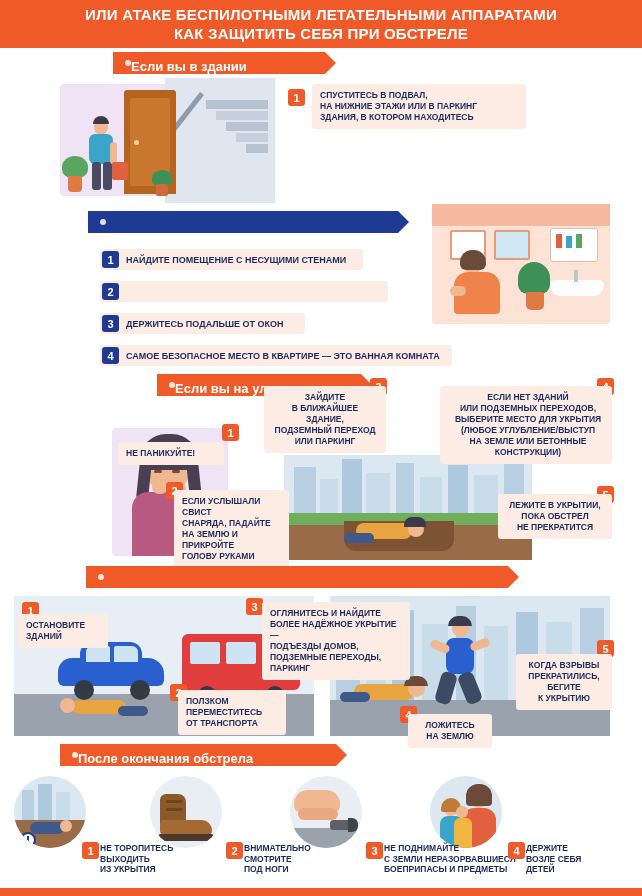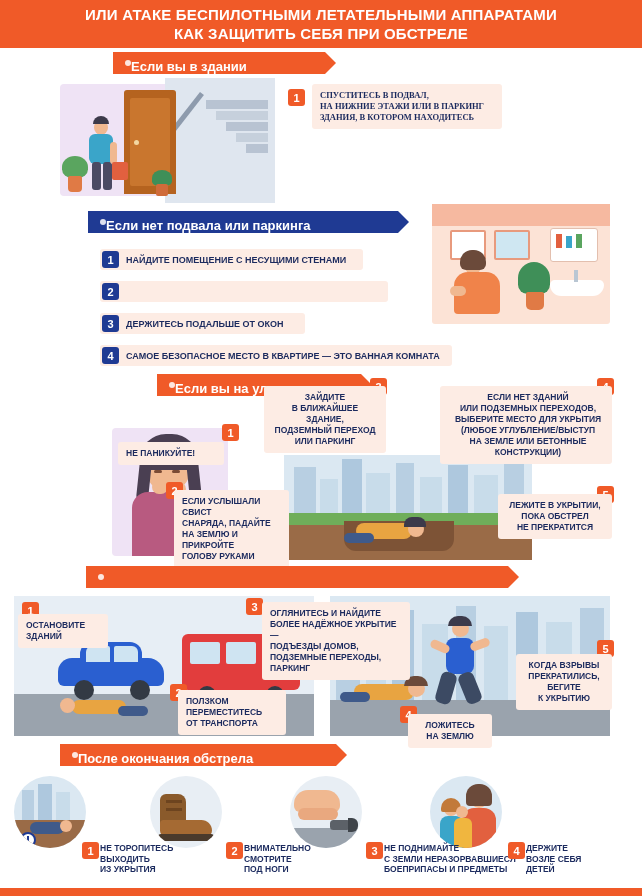--- a/index.html
+++ b/index.html
@@ -117,27 +117,26 @@
 
     <div style="position:absolute;left:2px;top:78px;width:26px;height:22px;background:#5aa55f;border-radius:50% 50% 40% 40%;"></div>
     <div style="position:absolute;left:8px;top:98px;width:14px;height:16px;background:#e07a45;border-radius:2px 2px 4px 4px;"></div>
     <div style="position:absolute;left:92px;top:92px;width:20px;height:16px;background:#3f8f58;border-radius:50% 50% 30% 30%;"></div>
     <div style="position:absolute;left:96px;top:106px;width:12px;height:12px;background:#cf6b3a;border-radius:2px;"></div>
   </div>
 
   <div class="badge" style="left:288px;top:89px;">
     <span>1</span>
   </div>
-  <div class="callout" style="left:312px;top:84px;width:190px;white-space:pre-line;font-family:Liberation Serif, serif;">СПУСТИТЕСЬ В ПОДВАЛ,
+  <div class="callout" style="left:312px;top:84px;width:214px;white-space:pre-line;">СПУСТИТЕСЬ В ПОДВАЛ,
 НА НИЖНИЕ ЭТАЖИ ИЛИ В ПАРКИНГ
 ЗДАНИЯ, В КОТОРОМ НАХОДИТЕСЬ</div>
 
   <div class="ribbon blue dots" style="left:88px;top:211px;width:266px;">
     <span class="dot"></span>
-    <span>Если нет подвала или паркинга</span>
   </div>
 
   <div class="art" style="left:432px;top:204px;width:178px;height:120px;">
     <div style="position:absolute;left:0;top:0;width:178px;height:120px;background:#fce3d6;border-radius:3px;"></div>
     <div style="position:absolute;left:0;top:0;width:178px;height:22px;background:#f6b9a0;"></div>
     <div style="position:absolute;left:18px;top:26px;width:36px;height:30px;background:#fff;border:2px solid #e89a7d;box-sizing:border-box;border-radius:2px;"></div>
     <div style="position:absolute;left:62px;top:26px;width:36px;height:30px;background:#cfe7f2;border:2px solid #e89a7d;box-sizing:border-box;border-radius:2px;"></div>
 
     <div style="position:absolute;left:118px;top:24px;width:48px;height:34px;background:#ffffff;border-radius:3px;border:1px solid #e3bfae;box-sizing:border-box;"></div>
     <div style="position:absolute;left:124px;top:30px;width:6px;height:14px;background:#e2603f;"></div>

